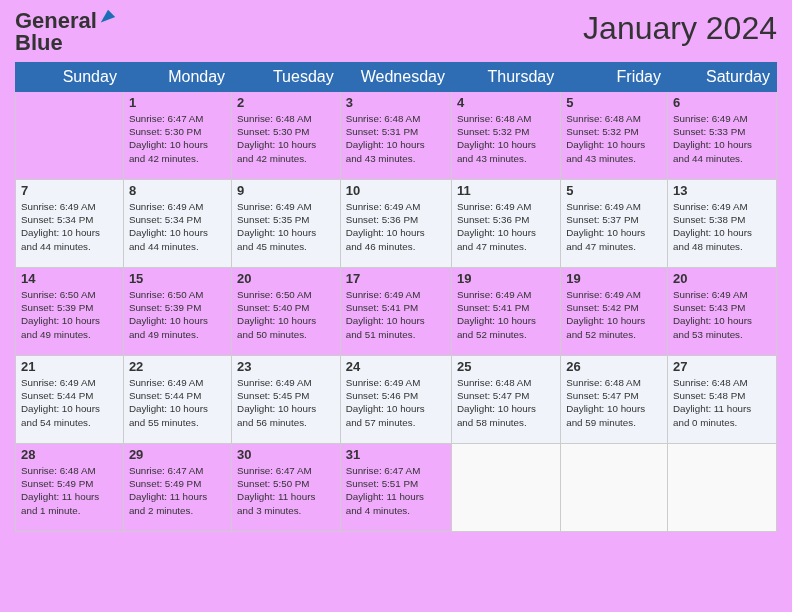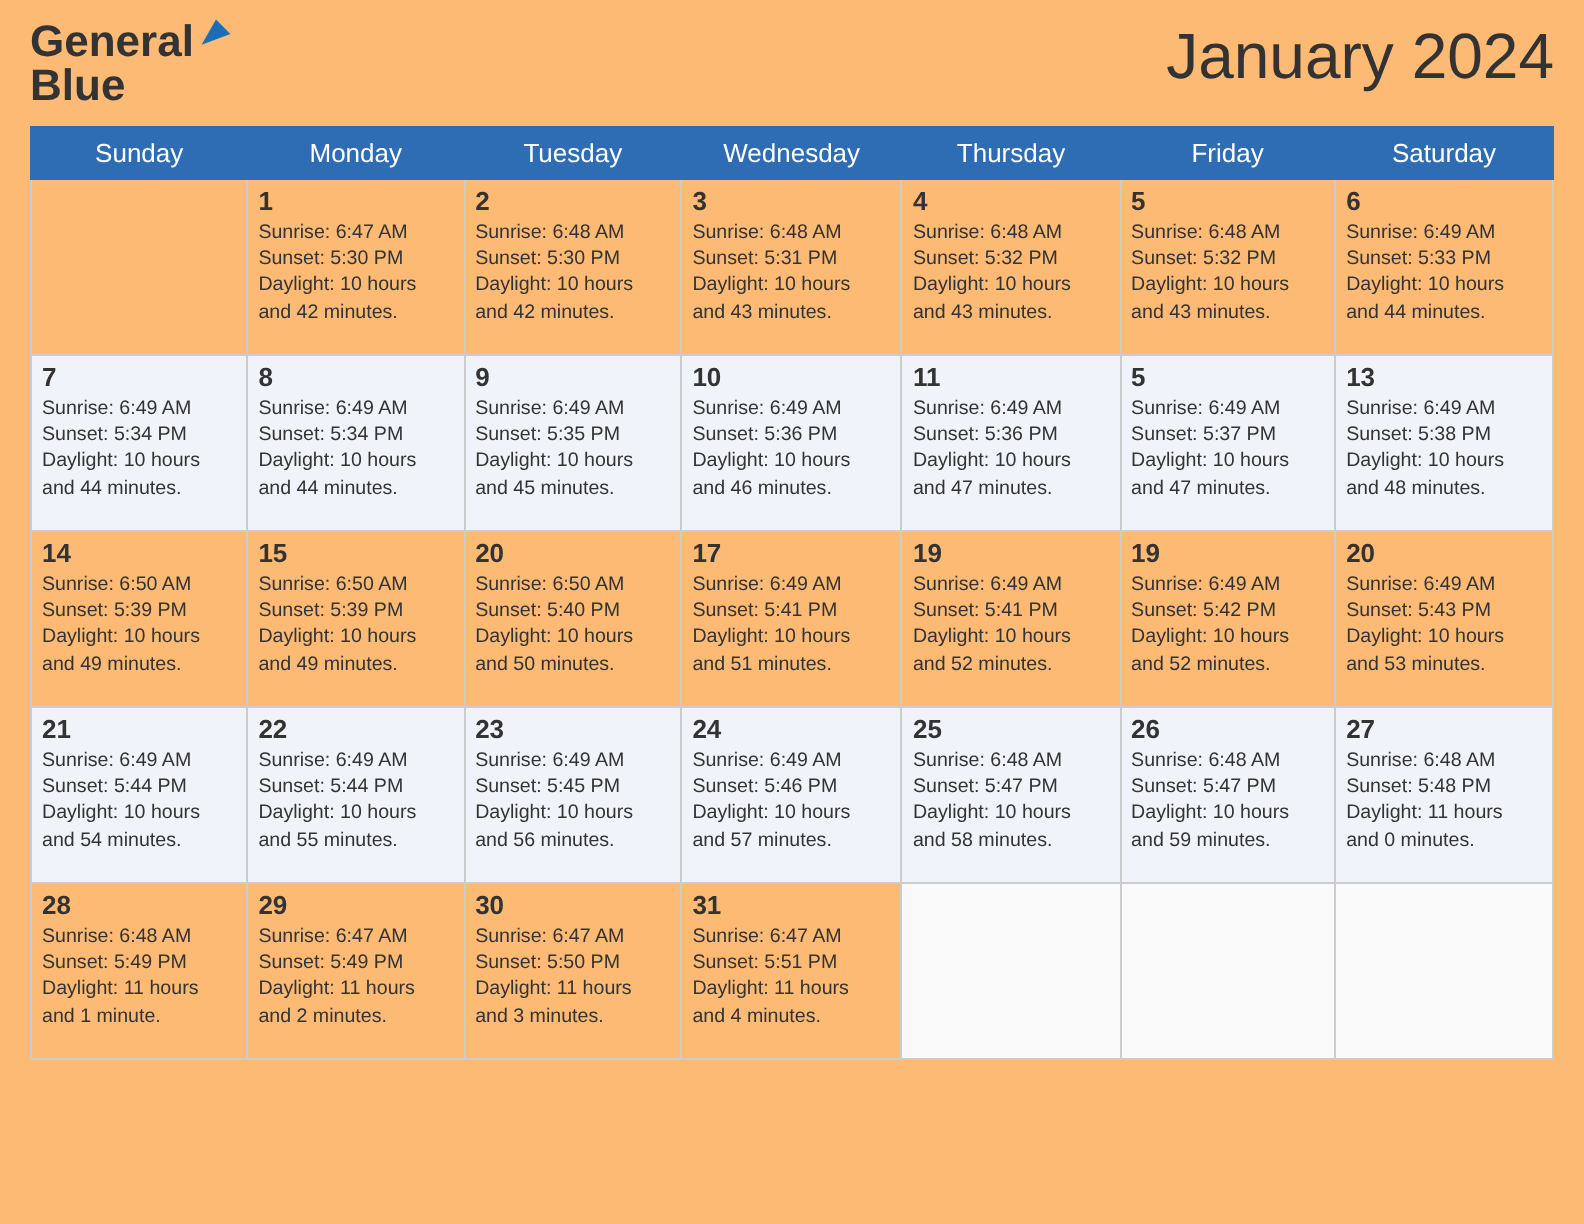--- a/index.html
+++ b/index.html
@@ -6,21 +6,21 @@
     body {
       font-family: Arial, sans-serif;
       background: #fff;
       width: 792px;
       height: 612px;
       overflow: hidden;
     }
     .page {
       width: 792px;
       min-height: 612px;
-      background: #fdba74;
+      background: #f0abfc;
       padding: 10px 15px 10px 15px;
     }
     .header {
       display: flex;
       justify-content: space-between;
       align-items: flex-start;
       margin-bottom: 8px;
     }
     .logo {
       display: flex;
@@ -51,23 +51,23 @@
       color: #555;
     }
     .calendar {
       width: 100%;
       border-collapse: collapse;
       font-size: 10.5px;
     }
     .calendar th {
       background-color: #2e6db4;
       color: #fff;
-      text-align: center;
+      text-align: right;
       padding: 5px 6px;
-      font-size: 13px;
+      font-size: 16px;
       font-weight: normal;
       border: 1px solid #2e6db4;
     }
     .calendar td {
       border: 1px solid #ccc;
       vertical-align: top;
       padding: 3px 5px;
       width: 113px;
       min-height: 75px;
       height: 88px;

